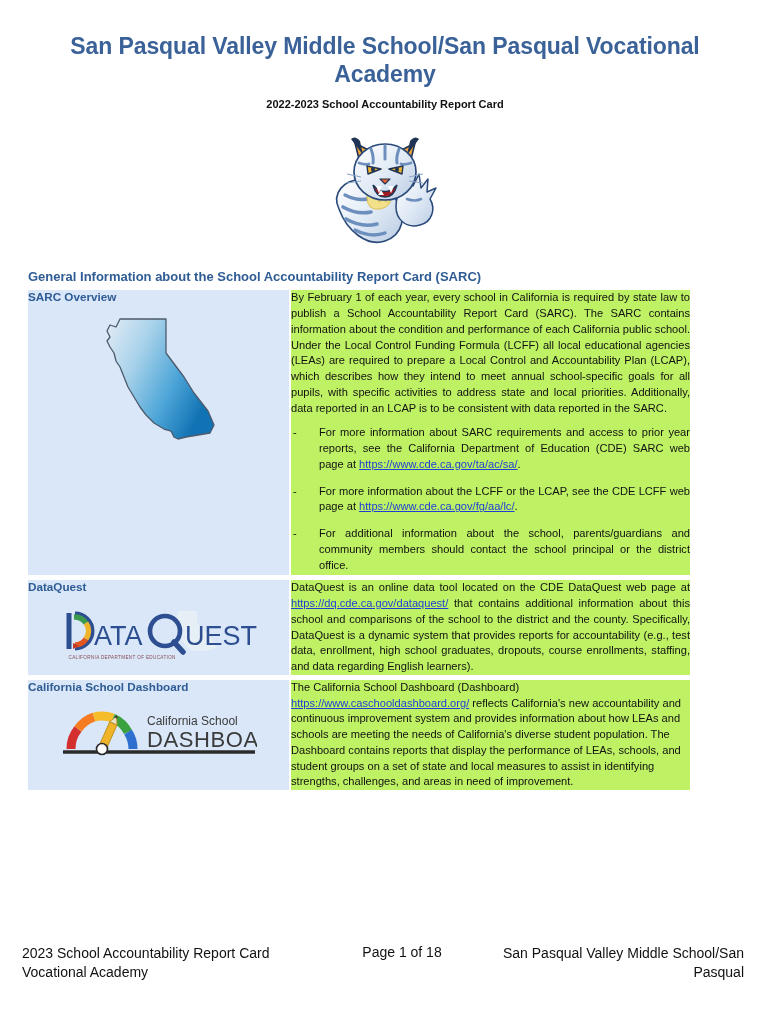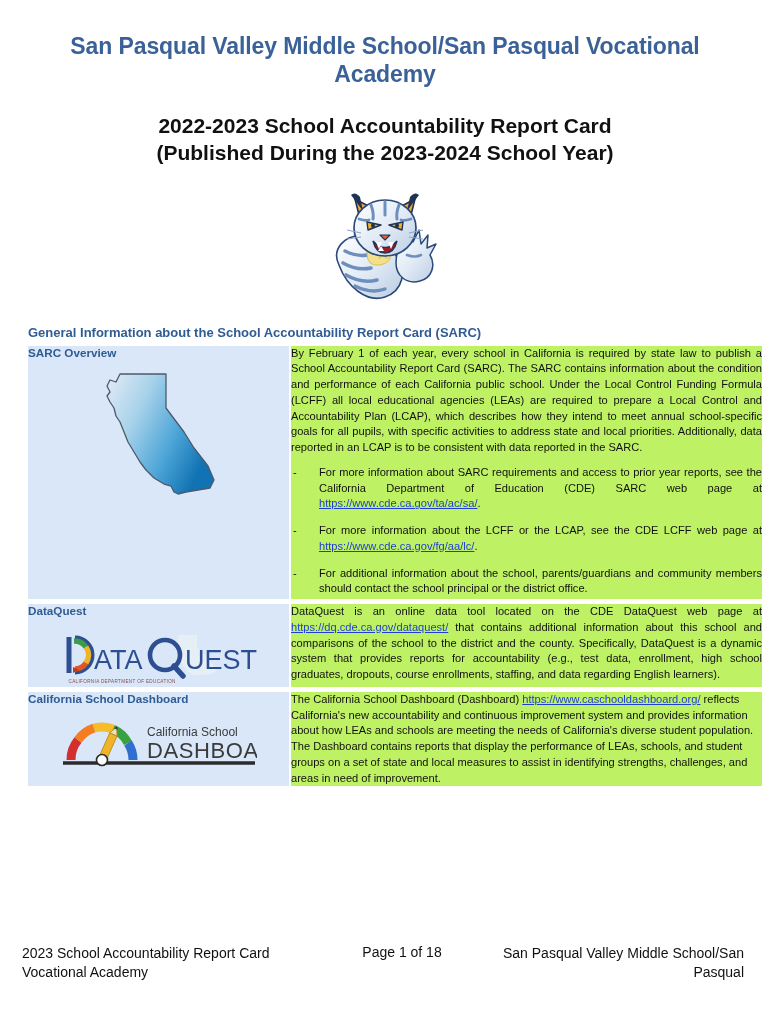--- a/index.html
+++ b/index.html
@@ -15,38 +15,38 @@
 
   .page { position:relative; width:770px; height:1024px; padding:8px; }
 
   
   .doc-header { padding:24px 60px 0 60px; text-align:center; }
   .school-title {
     font-size:23px; font-weight:bold; color:#3a6198;
     line-height:1.22; letter-spacing:-0.1px; margin:0;
   }
   .report-sub {
-    margin-top:24px; font-size:21px; font-weight:bold; color:#111;
+    margin-top:9px; font-size:11px; font-weight:bold; color:#111;
     line-height:1.3;
   }
   .report-sub div { white-space:nowrap; }
 
   
   .mascot-wrap { text-align:center; margin-top:12px; height:132px; }
   .mascot { display:inline-block; }
 
   
   .section-heading {
     margin:14px 16px 6px 20px;
     font-size:13px; font-weight:bold; color:#2f5c94;
   }
 
   
   .info-table {
-    width:734px; margin-left:20px;
+    width:662px; margin-left:20px;
     border-collapse:separate; border-spacing:0;
     table-layout:fixed;
   }
   .info-table td { vertical-align:top; padding:0; }
   .lbl-cell {
     width:261px;
     background:#d9e7f8;
     padding:6px 8px 10px 8px;
   }
   .txt-cell {
@@ -108,21 +108,20 @@
 </style>
 </head>
 <body>
 
 <div class="page">
 
   <div class="doc-header">
     <h1 class="school-title">San Pasqual Valley Middle School/San Pasqual Vocational Academy</h1>
     <div class="report-sub">
       <div>2022-2023 School Accountability Report Card</div>
-      <div>(Published During the 2023-2024 School Year)</div>
     </div>
   </div>
 
   <div class="mascot-wrap">
     <span class="mascot">
       <svg width="140" height="130" viewBox="0 0 140 130" aria-hidden="true">
         <defs>
           <linearGradient id="fur" x1="0" y1="0" x2="1" y2="1">
             <stop offset="0%" stop-color="#ffffff"></stop>
             <stop offset="55%" stop-color="#dfe9f5"></stop>

